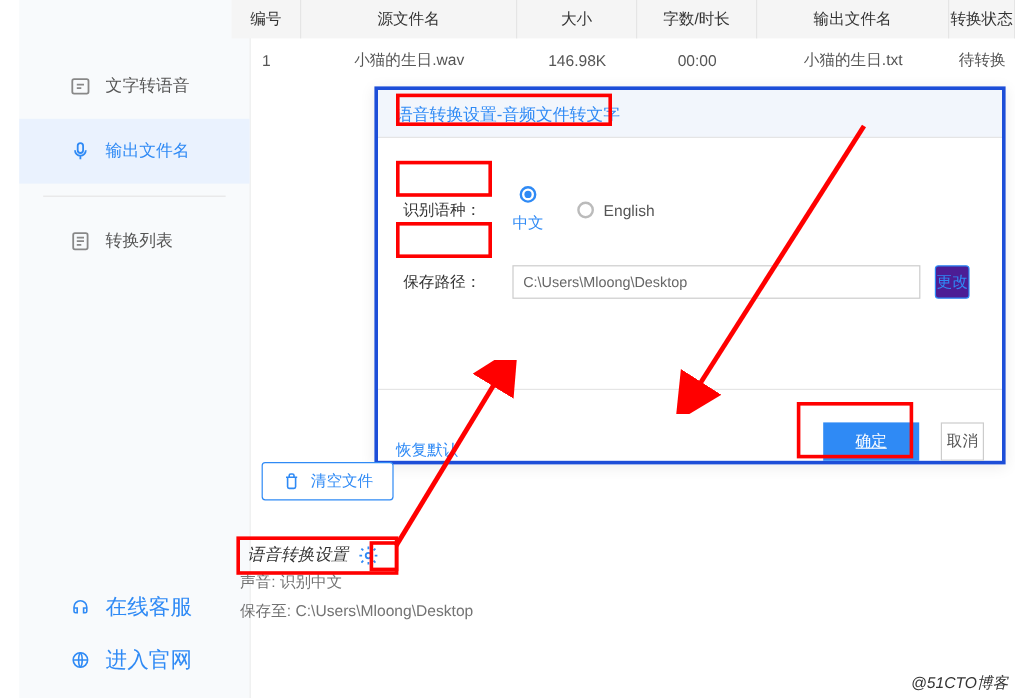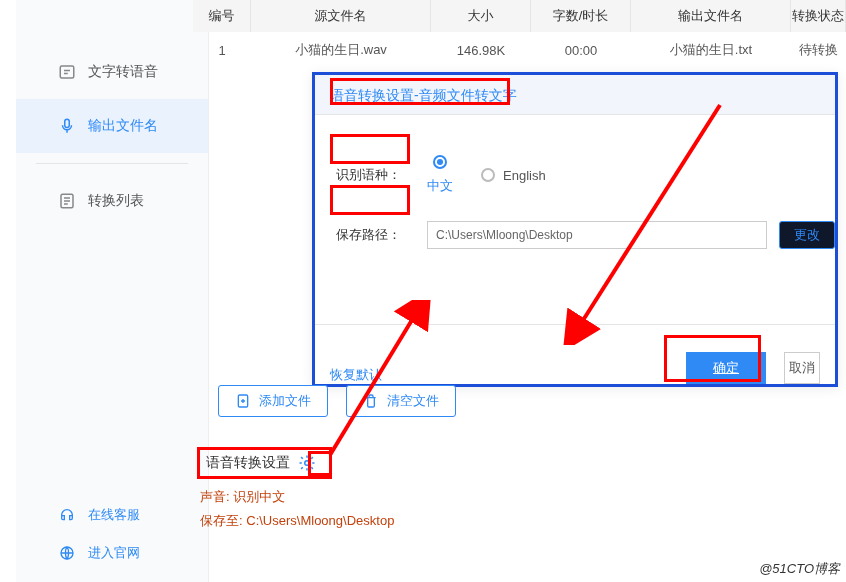--- a/index.html
+++ b/index.html
@@ -5,21 +5,21 @@
     * { margin: 0; padding: 0; box-sizing: border-box; font-family: "Microsoft YaHei", Arial, sans-serif; }
     body { width: 846px; height: 582px; background: #fff; position: relative; overflow: hidden; }
     
     .sidebar { position: absolute; left: 16px; top: 0; width: 193px; height: 582px; background: #f8fafc; border-right: 1px solid #eee; }
     .sidebar-item { display: flex; align-items: center; padding: 18px 0 18px 42px; font-size: 14px; color: #555; cursor: pointer; }
     .sidebar-item.active { color: #2f8af5; background: #eaf2fe; }
     .sidebar-item .icon { width: 18px; height: 18px; margin-right: 12px; display: inline-flex; align-items: center; justify-content: center; }
     .sidebar-top { margin-top: 45px; }
     .sidebar-divider { height: 1px; background: #e5e5e5; margin: 10px 20px; }
     .sidebar-bottom { position: absolute; bottom: 10px; width: 100%; }
-    .sidebar-bottom .sidebar-item { padding: 10px 0 10px 42px; font-size: 13px; color: #2f8af5; }
+    .sidebar-bottom .sidebar-item { padding: 10px 0 10px 42px; font-size: 18px; color: #2f8af5; }
     
     .main { position: absolute; left: 193px; top: 0; right: 0; bottom: 0; }
     
     .table-header { display: flex; height: 32px; font-size: 13px; color: #333; background: #f5f5f5; }
     .table-header > div { display: flex; align-items: center; justify-content: center; border-right: 1px solid #e5e5e5; }
     .col-id { width: 58px; }
     .col-src { width: 180px; }
     .col-size { width: 100px; }
     .col-dur { width: 100px; }
     .col-out { width: 160px; }
@@ -35,35 +35,35 @@
     .form-row { display: flex; align-items: center; margin-left: 15px; margin-top: 26px; }
     .form-label { font-size: 13px; color: #333; padding: 4px 6px; }
     .radio-group { margin-left: 20px; display: flex; align-items: center; gap: 28px; }
     .radio-item { display: flex; align-items: center; gap: 8px; font-size: 13px; color: #555; cursor: pointer; }
     .radio-item.selected { color: #2f8af5; flex-direction: column; }
     .radio-circle { width: 14px; height: 14px; border: 2px solid #bbb; border-radius: 50%; display: inline-flex; align-items: center; justify-content: center; }
     .radio-item.selected .radio-circle { border-color: #2f8af5; }
     .radio-item.selected .radio-circle::after { content: ""; width: 6px; height: 6px; background: #2f8af5; border-radius: 50%; }
     
     .path-input { margin-left: 20px; width: 340px; height: 28px; border: 1px solid #ccc; padding: 0 8px; font-size: 12px; color: #666; }
-    .change-btn { margin-left: 12px; width: 56px; height: 28px; border: 1px solid #2f8af5; background: #0f172a; color: #2f8af5; font-size: 13px; border-radius: 3px; cursor: pointer; }
+    .change-btn { margin-left: 12px; width: 29px; height: 28px; border: 1px solid #2f8af5; background: #4c1d95; color: #2f8af5; font-size: 13px; border-radius: 3px; cursor: pointer; }
     
     .panel-footer { position: absolute; bottom: 0; left: 0; right: 0; height: 60px; border-top: 1px solid #e5e5e5; display: flex; align-items: flex-end; padding: 0 15px; }
     .restore-link { color: #2f8af5; font-size: 13px; cursor: pointer; }
     .confirm-btn { margin-left: auto; width: 80px; height: 32px; background: #2f8af5; color: #fff; border: none; font-size: 13px; cursor: pointer; text-decoration: underline; }
     .cancel-btn { margin-left: 18px; width: 36px; height: 32px; background: #fff; color: #555; border: 1px solid #ccc; font-size: 13px; cursor: pointer; }
     
     .toolbar { position: absolute; left: 218px; top: 385px; display: flex; gap: 18px; }
     .tool-btn { display: flex; align-items: center; gap: 8px; padding: 6px 16px; border: 1px solid #2f8af5; color: #2f8af5; font-size: 13px; border-radius: 3px; cursor: pointer; background: #fff; }
     .tool-btn .icon { width: 16px; height: 16px; display: inline-flex; }
     
     .settings-section { position: absolute; left: 200px; top: 450px; }
-    .settings-header { display: flex; gap: 8px; font-size: 14px; color: #333; padding: 4px 26px 4px 6px; }
+    .settings-header { display: flex; gap: 8px; font-size: 14px; color: #333; padding: 4px 26px 4px 6px; font-style: italic; }
     .gear-icon { width: 18px; height: 18px; display: inline-flex; }
-    .settings-info { font-size: 13px; color: #c2410c; margin-top: 12px; }
+    .settings-info { font-size: 13px; color: #737373; }
     .settings-info div { margin-bottom: 6px; }
     
     .watermark { position: absolute; right: 6px; bottom: 4px; font-size: 13px; color: #333; font-style: italic; }
     
     .red-box { position: absolute; border: 3px solid #ff0000; pointer-events: none; z-index: 20; }
     
     svg.arrow { position: absolute; z-index: 19; pointer-events: none; }
   </style>
 </head>
 <body>
@@ -164,29 +164,20 @@
   </div>
 
   <div class="panel-footer">
     <span class="restore-link">恢复默认</span>
     <button class="confirm-btn">确定</button>
     <button class="cancel-btn">取消</button>
   </div>
 </div>
 
 <div class="toolbar">
-  <div class="tool-btn">
-    <span class="icon">
-      <svg viewBox="0 0 24 24" width="16" height="16">
-          <rect x="5" y="3" width="14" height="18" rx="2" fill="none" stroke="#2f8af5" stroke-width="2"></rect>
-          <path d="M12 9v6M9 12h6" stroke="#2f8af5" stroke-width="2"></path>
-        </svg>
-    </span>
-    <span>添加文件</span>
-  </div>
   <div class="tool-btn">
     <span class="icon">
       <svg viewBox="0 0 24 24" width="16" height="16">
           <path d="M5 7h14M9 7V5a2 2 0 012-2h2a2 2 0 012 2v2M7 7v12a2 2 0 002 2h6a2 2 0 002-2V7" fill="none" stroke="#2f8af5" stroke-width="2"></path>
         </svg>
     </span>
     <span>清空文件</span>
   </div>
 </div>
 

